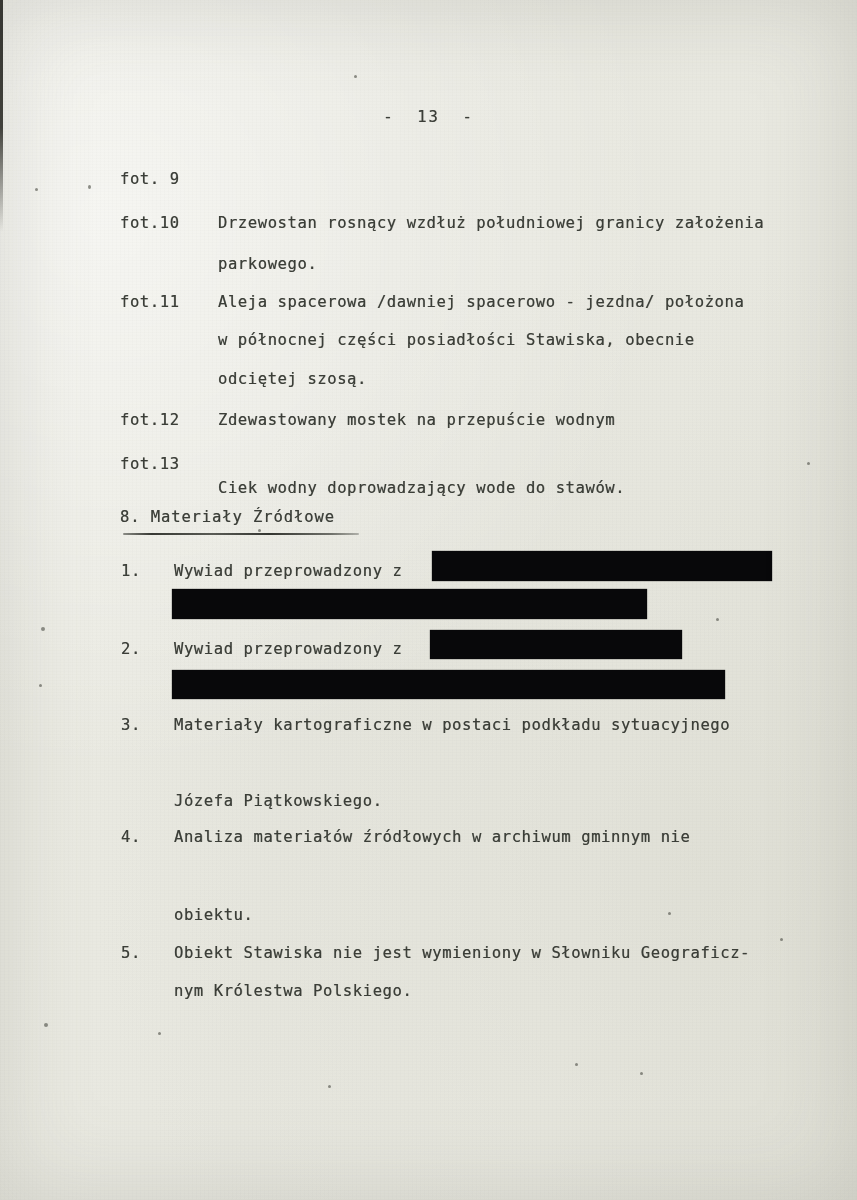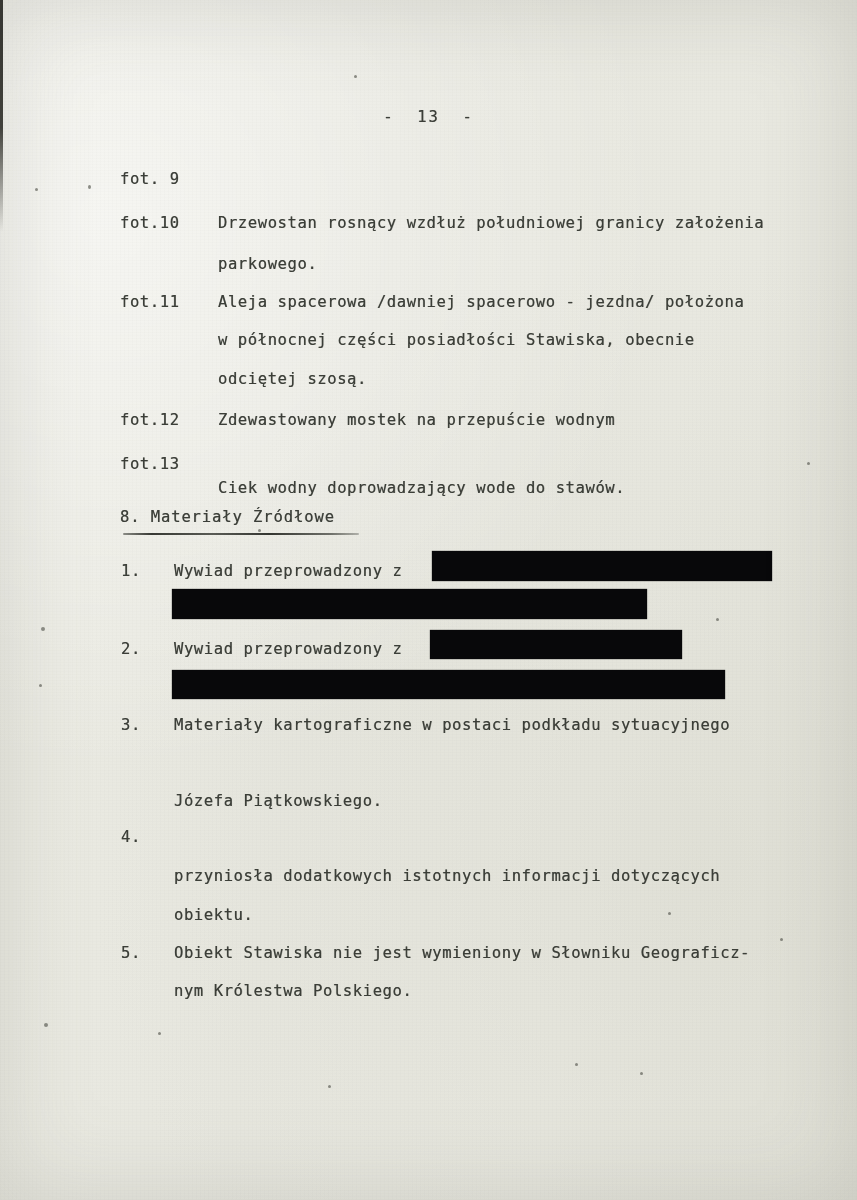--- a/index.html
+++ b/index.html
@@ -184,21 +184,21 @@
   <div class="tw num-label" style="top:640px;">2.</div>
   <div class="tw num-text" style="top:640px;">Wywiad przeprowadzony z </div>
   <div class="redaction" style="left:430px; top:630px; width:252px; height:29px;"></div>
   <div class="redaction" style="left:172px; top:670px; width:553px; height:29px;"></div>
 
   <div class="tw num-label" style="top:716px;">3.</div>
   <div class="tw num-text" style="top:716px;">Materiały kartograficzne w postaci podkładu sytuacyjnego</div>
   <div class="tw num-text" style="top:792px;text-align:center;">Józefa Piątkowskiego.</div>
 
   <div class="tw num-label" style="top:828px;">4.</div>
-  <div class="tw num-text" style="top:867px;">przyniosła dodatkowych istotnych informacji dotyczących</div>
+  <div class="tw num-text" style="top:828px;">Analiza materiałów źródłowych w archiwum gminnym nie</div>
   <div class="tw num-text" style="top:906px;">obiektu.</div>
 
   <div class="tw num-label" style="top:944px;">5.</div>
   <div class="tw num-text" style="top:944px;">Obiekt Stawiska nie jest wymieniony w Słowniku Geograficz-</div>
   <div class="tw num-text" style="top:982px;">nym Królestwa Polskiego.</div>
 
   <div class="vignette"></div>
 </div>
 
 </body></html>

